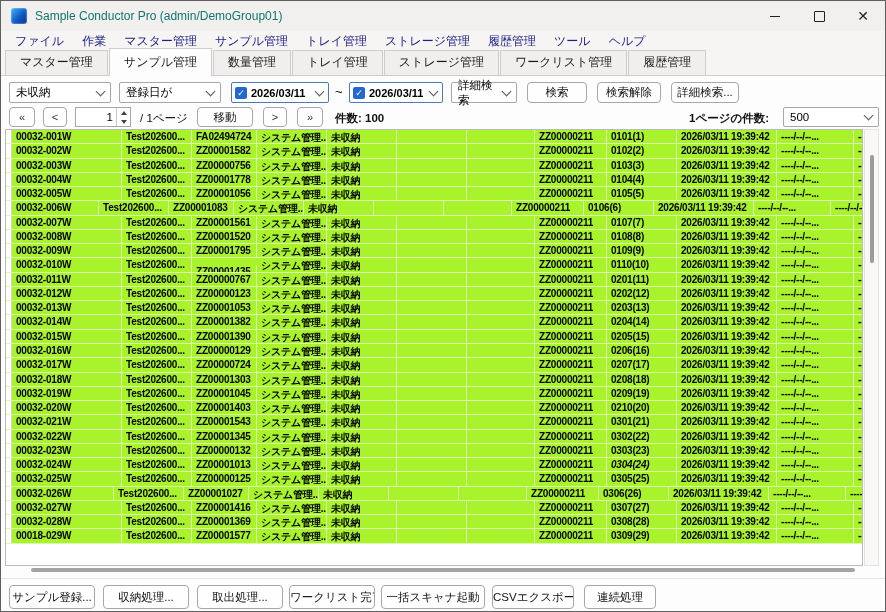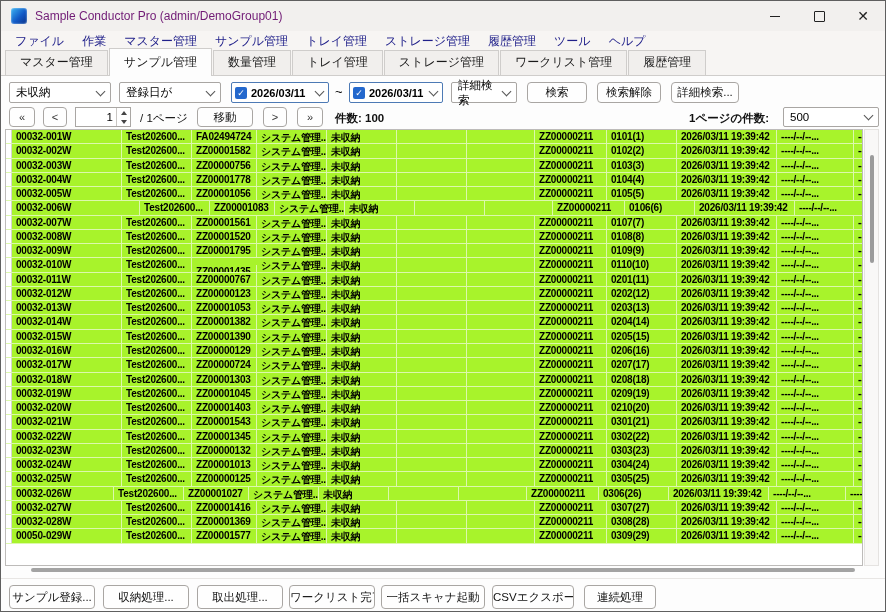--- a/index.html
+++ b/index.html
@@ -2,21 +2,21 @@
 <html><head>
 <meta charset="utf-8">
 <style>
   html,body{margin:0;padding:0;background:#e8e8e8;}
   .window{position:relative;width:886px;height:612px;box-sizing:border-box;border:1px solid #5f5f5f;
     background:#fdfdfd;font-family:"Liberation Sans",sans-serif;overflow:hidden;
     --green:#a8f32b;--grid:#dcf8ac;--accent:#2468cd;--dpborder:#4d7ab5;}
   
   .titlebar{height:30px;background:#f2f0ee;display:flex;align-items:center;padding-left:10px;gap:8px;position:relative;}
   .app-icon{width:16px;height:16px;border-radius:3px;background:linear-gradient(135deg,#3db4f2 0%,#1159c6 55%,#0a2f86 100%);box-shadow:inset 0 0 2px #bfe6ff;}
-  .title-text{font-size:12px;color:#701a75;}
+  .title-text{font-size:12px;color:#0f766e;}
   .win-controls{position:absolute;right:0;top:0;height:30px;display:flex;}
   .win-btn{width:44px;height:30px;display:flex;align-items:center;justify-content:center;color:#222;}
   .glyph-min{width:10px;height:0;border-top:1.4px solid #222;}
   .glyph-max{width:9px;height:9px;border:1.2px solid #222;border-radius:1px;}
   .glyph-close{font-size:14px;line-height:14px;color:#222;}
   
   .menubar{height:20px;background:#f7f5f3;display:flex;align-items:center;padding-left:5px;}
   .menu-item{font-size:12px;color:#20208a;padding:2px 9px;white-space:nowrap;}
   
   .tabstrip{height:24px;background:#f7f5f3;display:flex;align-items:flex-end;padding-left:4px;border-bottom:1px solid #cfcdcb;position:relative;}
@@ -231,21 +231,21 @@
             <div class="td" style="width: 70px;"></div>
             <div class="td" style="width: 68px;"></div>
             <div class="td" style="width: 72px;">ZZ00000211</div>
             <div class="td" style="width: 70px;">0105(5)</div>
             <div class="td" style="width: 100px;">2026/03/11 19:39:42</div>
             <div class="td" style="width: 77px;">----/--/--...</div>
             <div class="td" style="width: 60px;">----/--/--...</div>
           </div>
           <div class="t-row">
             <div class="td sel" style="width: 6px;"></div>
-            <div class="td" style="width: 128px;">00032-006W</div>
+            <div class="td" style="width: 87px;">00032-006W</div>
             <div class="td" style="width: 70px;">Test202600...</div>
             <div class="td" style="width: 65px;">ZZ00001083</div>
             <div class="td" style="width: 70px;">システム管理...</div>
             <div class="td" style="width: 70px;">未収納</div>
             <div class="td" style="width: 70px;"></div>
             <div class="td" style="width: 68px;"></div>
             <div class="td" style="width: 72px;">ZZ00000211</div>
             <div class="td" style="width: 70px;">0106(6)</div>
             <div class="td" style="width: 100px;">2026/03/11 19:39:42</div>
             <div class="td" style="width: 77px;">----/--/--...</div>
@@ -509,21 +509,21 @@
           <div class="t-row">
             <div class="td sel" style="width: 6px;"></div>
             <div class="td" style="width: 110px;">00032-024W</div>
             <div class="td" style="width: 70px;">Test202600...</div>
             <div class="td" style="width: 65px;">ZZ00001013</div>
             <div class="td" style="width: 70px;">システム管理...</div>
             <div class="td" style="width: 70px;">未収納</div>
             <div class="td" style="width: 70px;"></div>
             <div class="td" style="width: 68px;"></div>
             <div class="td" style="width: 72px;">ZZ00000211</div>
-            <div class="td" style="width: 70px;">0304(24)</div>
+            <div class="td" style="width: 70px; font-style: italic;">0304(24)</div>
             <div class="td" style="width: 100px;">2026/03/11 19:39:42</div>
             <div class="td" style="width: 77px;">----/--/--...</div>
             <div class="td" style="width: 60px;">----/--/--...</div>
           </div>
           <div class="t-row">
             <div class="td sel" style="width: 6px;"></div>
             <div class="td" style="width: 110px;">00032-025W</div>
             <div class="td" style="width: 70px;">Test202600...</div>
             <div class="td" style="width: 65px;">ZZ00000125</div>
             <div class="td" style="width: 70px;">システム管理...</div>
@@ -576,21 +576,21 @@
             <div class="td" style="width: 70px;"></div>
             <div class="td" style="width: 68px;"></div>
             <div class="td" style="width: 72px;">ZZ00000211</div>
             <div class="td" style="width: 70px;">0308(28)</div>
             <div class="td" style="width: 100px;">2026/03/11 19:39:42</div>
             <div class="td" style="width: 77px;">----/--/--...</div>
             <div class="td" style="width: 60px;">----/--/--...</div>
           </div>
           <div class="t-row">
             <div class="td sel" style="width: 6px;"></div>
-            <div class="td" style="width: 110px;">00050-029W</div>
+            <div class="td" style="width: 110px;">00018-029W</div>
             <div class="td" style="width: 70px;">Test202600...</div>
             <div class="td" style="width: 65px;">ZZ00001577</div>
             <div class="td" style="width: 70px;">システム管理...</div>
             <div class="td" style="width: 70px;">未収納</div>
             <div class="td" style="width: 70px;"></div>
             <div class="td" style="width: 68px;"></div>
             <div class="td" style="width: 72px;">ZZ00000211</div>
             <div class="td" style="width: 70px;">0309(29)</div>
             <div class="td" style="width: 100px;">2026/03/11 19:39:42</div>
             <div class="td" style="width: 77px;">----/--/--...</div>

